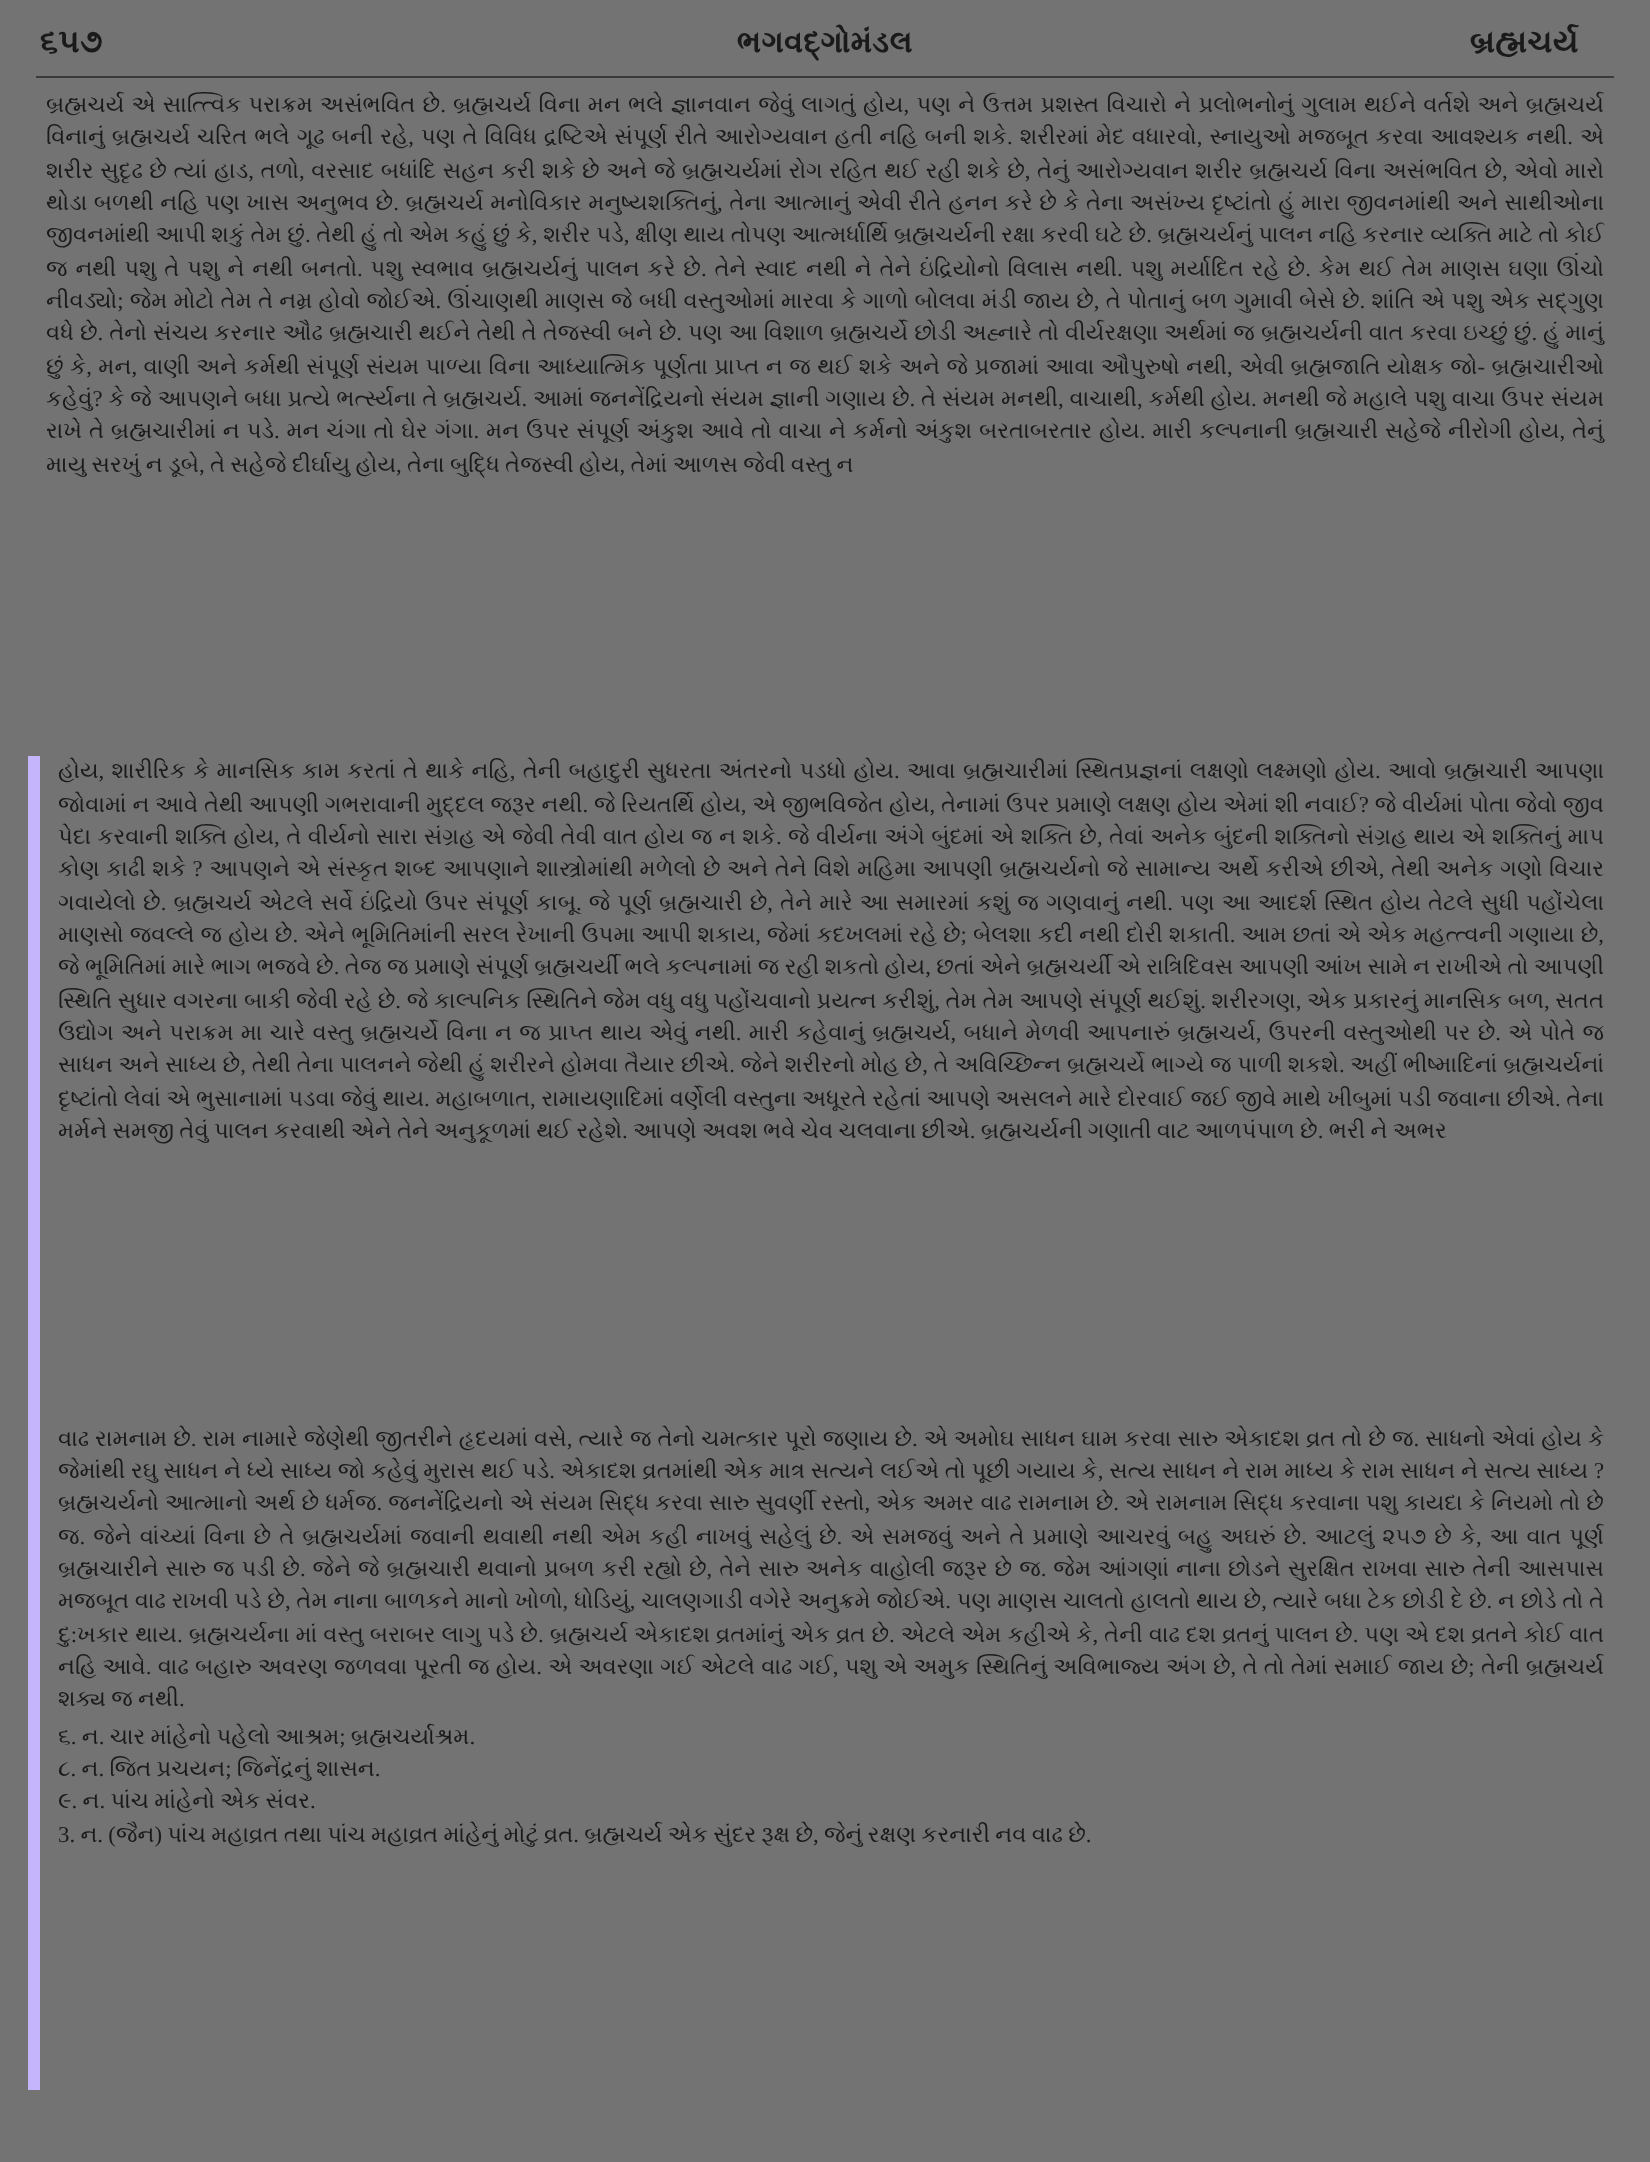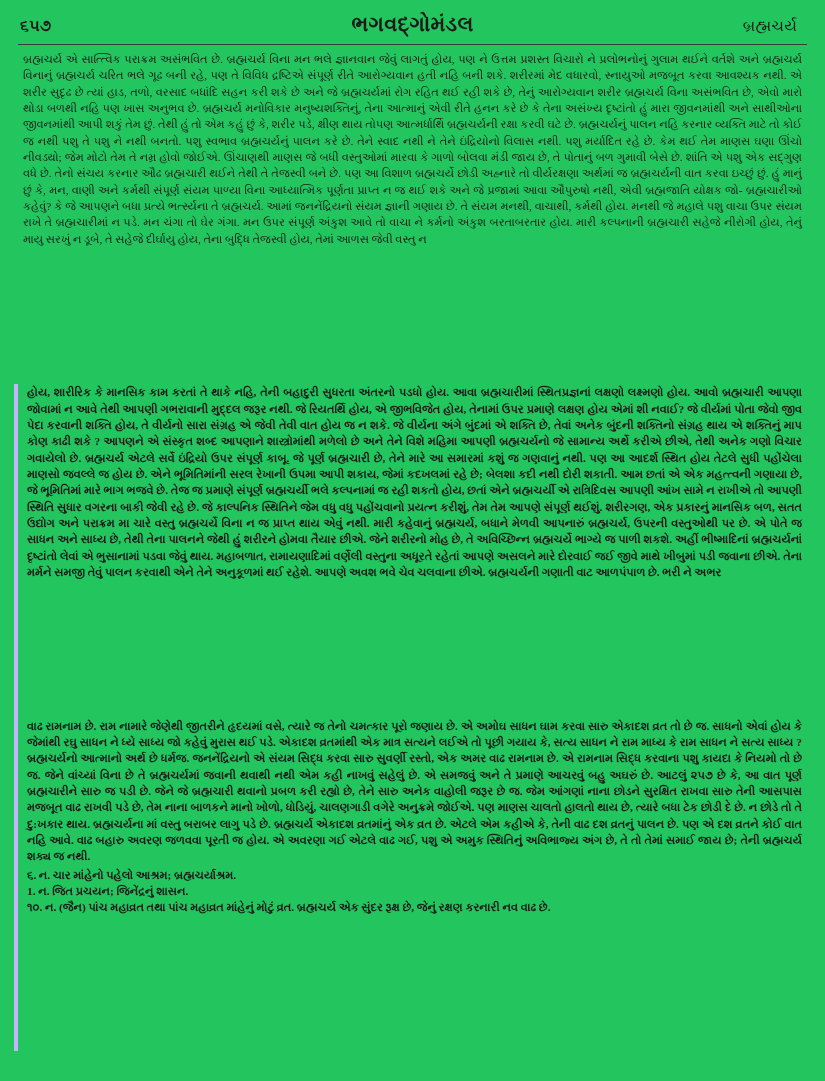--- a/index.html
+++ b/index.html
@@ -13,69 +13,68 @@
     font-family: "Liberation Serif", "DejaVu Serif", serif;
     color: #1a1a1a;
     overflow: hidden;
   }
   .page {
     position: relative;
     width: 825px;
     height: 1081px;
     box-sizing: border-box;
     padding: 10px 14px 8px 14px;
-    background: #22c55e;
+    background: #737373;
   }
   .header {
     display: flex;
     align-items: baseline;
     justify-content: space-between;
     padding: 2px 6px 6px 6px;
     font-size: 15.5px;
     font-weight: bold;
     letter-spacing: .3px;
   }
   .header .page-num {
     font-size: 16px;
     font-weight: bold;
     min-width: 70px;
     text-align: left;
   }
   .header .book-title {
-    font-size: 21px;
+    font-size: 15px;
     font-weight: bold;
     text-align: center;
     flex: 1;
   }
   .header .chapter-title {
     font-size: 15.5px;
-    font-weight: normal;
+    font-weight: bold;
     min-width: 70px;
-    text-align: center;
+    text-align: left;
   }
   .rule {
     border: 0;
     border-top: 1px solid #3a3a3a;
     margin: 1px 4px 6px 4px;
   }
   .columns {
     display: flex;
     height: 1000px;
     gap: 0;
     flex-direction: column;
   }
   .col {
     flex: 1;
     padding: 0 9px;
     box-sizing: border-box;
     overflow: hidden;
   }
   .col + .col {
-    border-left: 4px solid #c4b5fd;
-    font-weight: bold;
+    border-left: 6px solid #c4b5fd;
   }
   .col p {
     margin: 0 0 0 0;
     font-size: 11.4px;
     line-height: 16.35px;
     text-align: justify;
     text-justify: inter-word;
     word-spacing: -0.2px;
     hyphens: none;
   }
@@ -109,19 +108,20 @@
     </div>
 
     <div class="col">
       <p>હોય, શારીરિક કે માનસિક કામ કરતાં તે થાકે નહિ, તેની બહાદુરી સુધરતા અંતરનો પડધો હોય. આવા બ્રહ્મચારીમાં સ્થિતપ્રજ્ઞનાં લક્ષણો લક્ષ્મણો હોય. આવો બ્રહ્મચારી આપણા જોવામાં ન આવે તેથી આપણી ગભરાવાની મુદ્દલ જરૂર નથી. જે રિયતર્થિ હોય, એ જીભવિજેત હોય, તેનામાં ઉપર પ્રમાણે લક્ષણ હોય એમાં શી નવાઈ? જે વીર્યમાં પોતા જેવો જીવ પેદા કરવાની શક્તિ હોય, તે વીર્યનો સારા સંગ્રહ એ જેવી તેવી વાત હોય જ ન શકે. જે વીર્યના અંગે બુંદમાં એ શક્તિ છે, તેવાં અનેક બુંદની શક્તિનો સંગ્રહ થાય એ શક્તિનું માપ કોણ કાઢી શકે ? આપણને એ સંસ્કૃત શબ્દ આપણાને શાસ્ત્રોમાંથી મળેલો છે અને તેને વિશે મહિમા આપણી બ્રહ્મચર્યનો જે સામાન્ય અર્થે કરીએ છીએ, તેથી અનેક ગણો વિચાર ગવાયેલો છે. બ્રહ્મચર્ય એટલે સર્વે ઇંદ્રિયો ઉપર સંપૂર્ણ કાબૂ. જે પૂર્ણ બ્રહ્મચારી છે, તેને મારે આ સમારમાં કશું જ ગણવાનું નથી. પણ આ આદર્શ સ્થિત હોય તેટલે સુધી પહોંચેલા માણસો જવલ્લે જ હોય છે. એને ભૂમિતિમાંની સરલ રેખાની ઉપમા આપી શકાય, જેમાં કદખલમાં રહે છે; બેલશા કદી નથી દોરી શકાતી. આમ છતાં એ એક મહત્ત્વની ગણાયા છે, જે ભૂમિતિમાં મારે ભાગ ભજવે છે. તેજ જ પ્રમાણે સંપૂર્ણ બ્રહ્મચર્યી ભલે કલ્પનામાં જ રહી શકતો હોય, છતાં એને બ્રહ્મચર્યી એ રાત્રિદિવસ આપણી આંખ સામે ન રાખીએ તો આપણી સ્થિતિ સુધાર વગરના બાકી જેવી રહે છે. જે કાલ્પનિક સ્થિતિને જેમ વધુ વધુ પહોંચવાનો પ્રયત્ન કરીશું, તેમ તેમ આપણે સંપૂર્ણ થઈશું. શરીરગણ, એક પ્રકારનું માનસિક બળ, સતત ઉદ્યોગ અને પરાક્રમ મા ચારે વસ્તુ બ્રહ્મચર્યે વિના ન જ પ્રાપ્ત થાય એવું નથી. મારી કહેવાનું બ્રહ્મચર્ય, બધાને મેળવી આપનારું બ્રહ્મચર્ય, ઉપરની વસ્તુઓથી પર છે. એ પોતે જ સાધન અને સાધ્ય છે, તેથી તેના પાલનને જેથી હું શરીરને હોમવા તૈયાર છીએ. જેને શરીરનો મોહ છે, તે અવિચ્છિન્ન બ્રહ્મચર્યે ભાગ્યે જ પાળી શકશે. અહીં ભીષ્માદિનાં બ્રહ્મચર્યનાં દૃષ્ટાંતો લેવાં એ ભુસાનામાં પડવા જેવું થાય. મહાબળાત, રામાયણાદિમાં વર્ણેલી વસ્તુના અધૂરતે રહેતાં આપણે અસલને મારે દોરવાઈ જઈ જીવે માથે ખીબુમાં પડી જવાના છીએ. તેના મર્મને સમજી તેવું પાલન કરવાથી એને તેને અનુકૂળમાં થઈ રહેશે. આપણે અવશ ભવે ચેવ ચલવાના છીએ. બ્રહ્મચર્યની ગણાતી વાટ આળપંપાળ છે. ભરી ને અભર</p>
     </div>
 
     <div class="col">
       <p>વાઢ રામનામ છે. રામ નામારે જેણેથી જીતરીને હૃદયમાં વસે, ત્યારે જ તેનો ચમત્કાર પૂરો જણાય છે. એ અમોઘ સાધન ઘામ કરવા સારુ એકાદશ વ્રત તો છે જ. સાધનો એવાં હોય કે જેમાંથી રઘુ સાધન ને ધ્યે સાધ્ય જો કહેવું મુરાસ થઈ પડે. એકાદશ વ્રતમાંથી એક માત્ર સત્યને લઈએ તો પૂછી ગયાય કે, સત્ય સાધન ને રામ માધ્ય કે રામ સાધન ને સત્ય સાધ્ય ? બ્રહ્મચર્યનો આત્માનો અર્થ છે ધર્મજ. જનનેંદ્રિયનો એ સંયમ સિદ્ધ કરવા સારુ સુવર્ણી રસ્તો, એક અમર વાઢ રામનામ છે. એ રામનામ સિદ્ધ કરવાના પશુ કાયદા કે નિયમો તો છે જ. જેને વાંચ્યાં વિના છે તે બ્રહ્મચર્યમાં જવાની થવાથી નથી એમ કહી નાખવું સહેલું છે. એ સમજવું અને તે પ્રમાણે આચરવું બહુ અઘરું છે. આટલું ૨૫૭ છે કે, આ વાત પૂર્ણ બ્રહ્મચારીને સારુ જ પડી છે. જેને જે બ્રહ્મચારી થવાનો પ્રબળ કરી રહ્યો છે, તેને સારુ અનેક વાહોલી જરૂર છે જ. જેમ આંગણાં નાના છોડને સુરક્ષિત રાખવા સારુ તેની આસપાસ મજબૂત વાઢ રાખવી પડે છે, તેમ નાના બાળકને માનો ખોળો, ધોડિયું, ચાલણગાડી વગેરે અનુક્રમે જોઈએ. પણ માણસ ચાલતો હાલતો થાય છે, ત્યારે બધા ટેક છોડી દે છે. ન છોડે તો તે દુ:ખકાર થાય. બ્રહ્મચર્યના માં વસ્તુ બરાબર લાગુ પડે છે. બ્રહ્મચર્ય એકાદશ વ્રતમાંનું એક વ્રત છે. એટલે એમ કહીએ કે, તેની વાઢ દશ વ્રતનું પાલન છે. પણ એ દશ વ્રતને કોઈ વાત નહિ આવે. વાઢ બહારુ અવરણ જળવવા પૂરતી જ હોય. એ અવરણા ગઈ એટલે વાઢ ગઈ, પશુ એ અમુક સ્થિતિનું અવિભાજ્ય અંગ છે, તે તો તેમાં સમાઈ જાય છે; તેની બ્રહ્મચર્ય શક્ય જ નથી.</p>
       <div class="numbered">
         <p>૬. ન. ચાર માંહેનો પહેલો આશ્રમ; બ્રહ્મચર્યાશ્રમ.</p>
-        <p>1. ન. જિત પ્રચયન; જિનેંદ્રનું શાસન.</p>
-        <p>૧૦. ન. (જૈન) પાંચ મહાવ્રત તથા પાંચ મહાવ્રત માંહેનું મોટું વ્રત. બ્રહ્મચર્ય એક સુંદર રૂક્ષ છે, જેનું રક્ષણ કરનારી નવ વાઢ છે.</p>
+        <p>૮. ન. જિત પ્રચયન; જિનેંદ્રનું શાસન.</p>
+        <p>૯. ન. પાંચ માંહેનો એક સંવર.</p>
+        <p>3. ન. (જૈન) પાંચ મહાવ્રત તથા પાંચ મહાવ્રત માંહેનું મોટું વ્રત. બ્રહ્મચર્ય એક સુંદર રૂક્ષ છે, જેનું રક્ષણ કરનારી નવ વાઢ છે.</p>
       </div>
     </div>
 
   </div>
 </div>
 
 </body></html>

